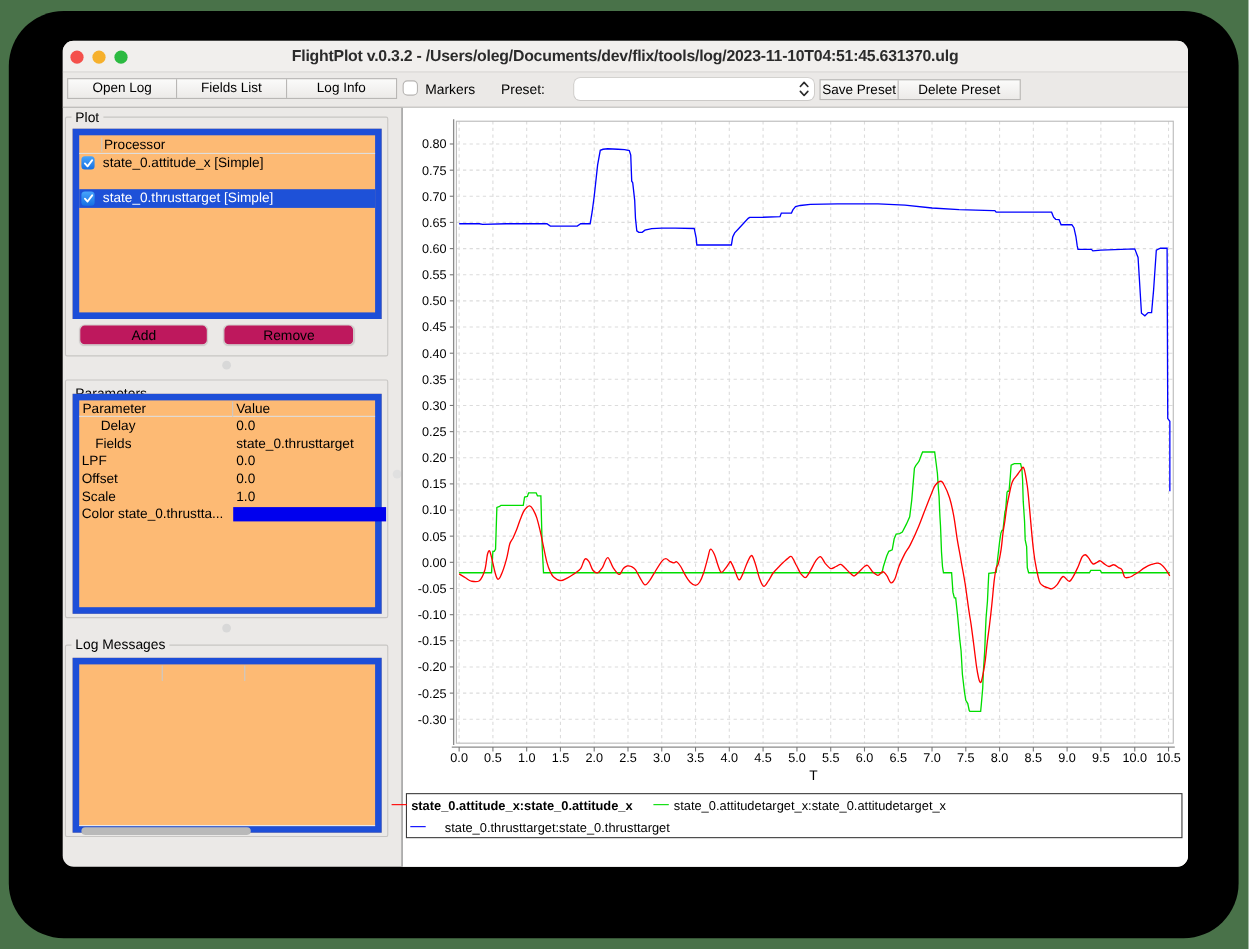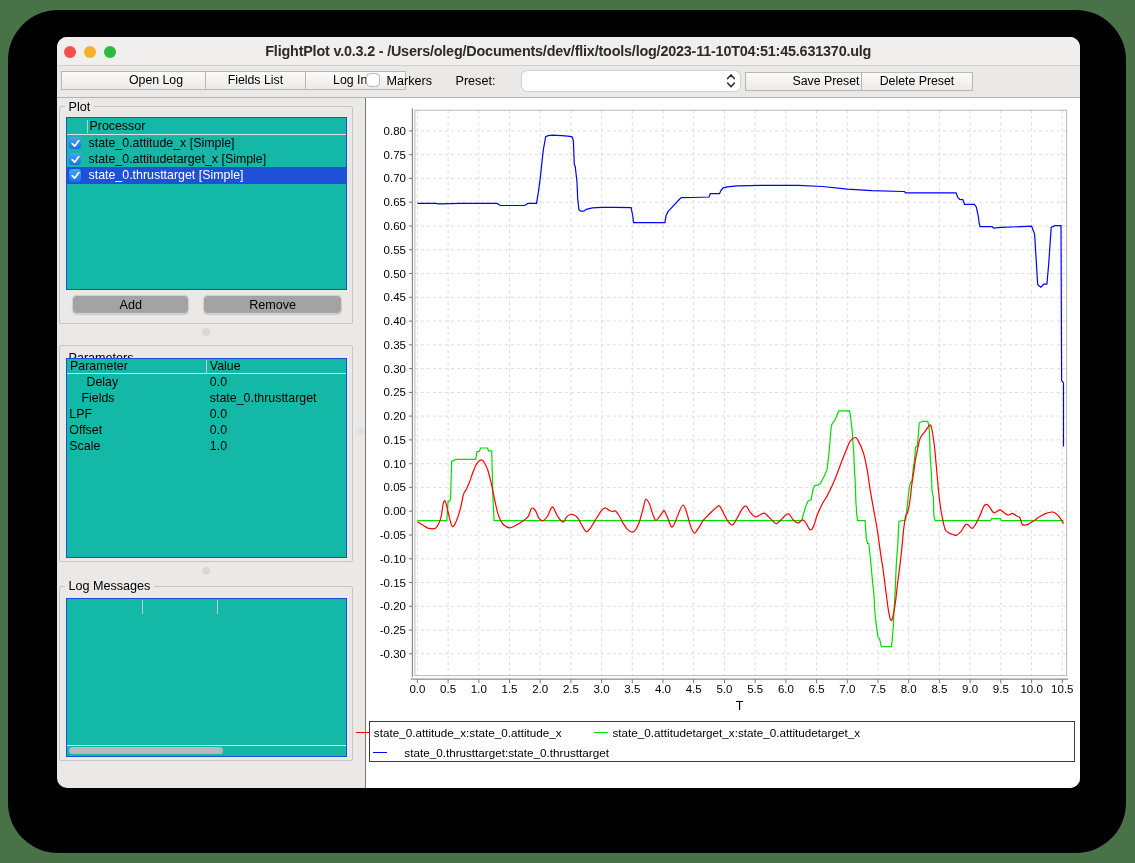--- a/index.html
+++ b/index.html
@@ -3,30 +3,30 @@
 <meta charset="utf-8">
 <style>
 * { margin:0; padding:0; box-sizing:border-box; }
 body { width:1135px; height:863px; background:#497249; font-family:"Liberation Sans", sans-serif; overflow:hidden; position:relative; }
 .shadow { position:absolute; left:8px; top:10px; width:1118px; height:843px; background:#000; border-radius:50px; }
 .win { position:absolute; left:56.5px; top:37.4px; width:1023.5px; height:750.6px; background:#ebe9e7; border-radius:10px; overflow:hidden; }
 .titlebar { position:absolute; left:0; top:0; width:100%; height:28.6px; background:#f1efed; border-bottom:1px solid #d2d0ce; }
 .tl { position:absolute; top:8.8px; width:12px; height:12px; border-radius:50%; }
 .title { position:absolute; top:0; left:0; width:100%; height:28.6px; line-height:29px; text-align:center; font-size:14.4px; font-weight:bold; color:#2b2b2b; letter-spacing:-0.2px; }
 .toolbar { position:absolute; left:0; top:28.6px; width:100%; height:32.4px; background:#ebe9e7; border-bottom:1px solid #b5b3b1; }
-.tbgroup { position:absolute; display:flex; border:1px solid #b9b7b5; background:linear-gradient(#fbfbfa,#eceae8);padding-left:45px; }
+.tbgroup { position:absolute; display:flex; border:1px solid #b9b7b5; background:linear-gradient(#fbfbfa,#eceae8); }
 .tbgroup .seg { width:99.4px; height:17.5px; line-height:17.5px; text-align:center; font-size:12.3px; color:#000; border-right:1px solid #b9b7b5; }
 .tbgroup .seg:last-child { border-right:none; }
 .cb { position:absolute; width:14.5px; height:14.5px; border:1.4px solid #b6b4b2; border-radius:4.5px; background:#fff; }
 .lbl { position:absolute; font-size:12.6px; color:#000; }
 .combo { position:absolute; background:#fff; border-radius:5.5px; box-shadow:0 0 0 0.8px #cccac8; }
 .group { position:absolute; border:1px solid #c8c6c4; border-radius:2px; }
 .gtitle { position:absolute; font-size:12.6px; color:#000; background:#ebe9e7; padding:0 4px; line-height:12px; }
-.tablebox { position:absolute; background:#14b8a6; border:1px solid #1d4ed8;text-decoration:underline; }
-.btn { position:absolute; background:#a3a3a3; border:1px solid #d4d2d0; border-radius:5px; text-align:center; font-size:12.6px; color:#000; box-shadow:0 0.5px 1px rgba(0,0,0,0.15); }
+.tablebox { position:absolute; background:#fdba74; border:6px solid #1d4ed8;text-decoration:underline; }
+.btn { position:absolute; background:#be185d; border:1px solid #d4d2d0; border-radius:5px; text-align:center; font-size:12.6px; color:#000; box-shadow:0 0.5px 1px rgba(0,0,0,0.15); }
 .dot { position:absolute; width:8px; height:8px; border-radius:50%; background:#d8d8d8; }
 .row { position:absolute; font-size:12.4px; color:#000; white-space:nowrap; }
 .chk { position:absolute; width:12.6px; height:12.6px; border-radius:3.2px; background:linear-gradient(#47a5fc,#1670e4); }
 .chk svg { position:absolute; left:0; top:0; }
 .hline { position:absolute; background:#c4c4c4; height:1px; }
 .vline { position:absolute; background:#c4c4c4; width:1px; }
 </style>
 </head>
 <body>
 <div class="shadow"></div>
@@ -66,39 +66,31 @@
       </div>
     <div class="vline" style="left:19.5px; top:2px; height:13px; background:#c9c9c9;"></div>
     <div class="row" style="left:0; top:17.1px; width:100%; height:16.05px; line-height:16.05px;">
         <span class="chk" style="left:1.8px; top:1.6px;">
           <svg width="12.6" height="12.6">
             <path d="M3.2,6.6 l2.4,2.6 4.2,-5.6" fill="none" stroke="#fff" stroke-width="1.7" stroke-linecap="round" stroke-linejoin="round"></path>
           </svg>
         </span>
         <span style="position:absolute; left:21.5px;">state_0.attitude_x [Simple]</span>
       </div>
-    <div class="row" style="left:0; top:33.15px; width:100%; height:16.05px; line-height:16.05px;">
-        <span class="chk" style="left:1.8px; top:1.6px;">
-          <svg width="12.6" height="12.6">
-            <path d="M3.2,6.6 l2.4,2.6 4.2,-5.6" fill="none" stroke="#fff" stroke-width="1.7" stroke-linecap="round" stroke-linejoin="round"></path>
-          </svg>
-        </span>
-        <span style="position:absolute; left:21.5px;">state_0.attitudetarget_x [Simple]</span>
-      </div>
     <div class="row" style="left:0; top:49.2px; width:100%; height:16.45px; line-height:16.45px; background:#1e51d8; color:#fff;">
         <span class="chk" style="left:1.8px; top:1.8px;">
           <svg width="12.6" height="12.6">
             <path d="M3.2,6.6 l2.4,2.6 4.2,-5.6" fill="none" stroke="#fff" stroke-width="1.7" stroke-linecap="round" stroke-linejoin="round"></path>
           </svg>
         </span>
         <span style="position:absolute; left:21.5px;">state_0.thrusttarget [Simple]</span>
       </div>
   </div>
   <div class="btn" style="left:15.7px; top:257.3px; width:117.2px; height:19.3px; line-height:18px;">Add</div>
-  <div class="btn" style="left:146.7px; top:257.3px; width:139px; height:19.3px; line-height:18px;">Remove</div>
+  <div class="btn" style="left:146.7px; top:257.3px; width:119px; height:19.3px; line-height:18px;">Remove</div>
   <div class="dot" style="left:145.5px; top:291.1px;"></div>
 
   <div class="group" style="left:2px; top:308.1px; width:294.5px; height:216.7px;"></div>
   <div class="gtitle" style="left:8px; top:302.4px;margin-top:12px;">Parameters</div>
   <div class="tablebox" style="left:9px; top:320.3px; width:281px; height:200px; font-size:12.4px;">
     <div style="position:absolute; left:0; top:0; width:100%; height:15.6px; border-bottom:1px solid #dedede; line-height:15.6px;">
         <span style="position:absolute; left:3.5px;">Parameter</span>
         <span style="position:absolute; left:143.3px;">Value</span>
       </div>
     <div class="vline" style="left:139.1px; top:1px; height:14px; background:#c9c9c9;"></div>
@@ -114,38 +106,42 @@
         <span style="position:absolute;left:2.8px;">LPF</span>
         <span style="position:absolute;left:143.3px;">0.0</span>
       </div>
     <div class="row" style="left:0; top:63.7px; width:100%; height:16.04px; line-height:16.04px;">
         <span style="position:absolute;left:2.8px;text-align:center;">Offset</span>
         <span style="position:absolute;left:143.3px;">0.0</span>
       </div>
     <div class="row" style="left:0; top:79.8px; width:100%; height:16.04px; line-height:16.04px;">
         <span style="position:absolute;left:2.8px;">Scale</span>
         <span style="position:absolute;left:143.3px;">1.0</span>
+      </div>
+    <div class="row" style="left:0; top:95.8px; width:100%; height:16.04px; line-height:16.04px;">
+        <span style="position:absolute;left:2.8px;">Color state_0.thrustta...</span>
+        <span style="position:absolute; left:140.3px; top:1.2px; width:139.5px; height:13.6px; background:#0000ee;"></span>
       </div>
   </div>
   <div class="dot" style="left:145.5px; top:530.1px;"></div>
 
   <div class="group" style="left:2px; top:548.4px; width:294.5px; height:175.2px;"></div>
   <div class="gtitle" style="left:8px; top:543px;">Log Messages</div>
   <div class="tablebox" style="left:9px; top:560.2px; width:281px; height:159.9px; font-size:12.4px;">
     <div class="vline" style="left:75.6px; top:1px; height:14px; background:#c9c9c9;"></div>
     <div class="vline" style="left:150.1px; top:1px; height:14px; background:#c9c9c9;"></div>
     <div class="hline" style="left:0; top:146.4px; width:100%; background:#e9e9e9;"></div>
     <div style="position:absolute; left:2px; top:148.9px; width:154.5px; height:7px; border-radius:3.5px; background:#b9b9b9;"></div>
   </div>
   <div class="dot" style="left:300px; top:390.1px; background:#e0e0e0;"></div>
 
   <div style="position:absolute; left:308.5px; top:61.1px; width:715px; height:700.9px; background:#fff; border-left:1.2px solid #787878;"></div>
 
   <div style="position:absolute; left:312.6px; top:684.1px; width:706.2px; height:40.5px; background:#fff; border:1px solid #3c3c3c;"></div>
-  <div class="row" style="left:299px; top:688.3px; font-size:11.7px;"><span style="display:inline-block; width:14.3px; height:1.5px; background:#ff0000; vertical-align:3.5px;"></span><span style="margin-left:4px;">state_0.attitude_x:state_0.attitude_x</span></div>
+  <div class="row" style="left:299px; top:688.3px; font-size:11.7px;font-weight:bold;"><span style="display:inline-block; width:14.3px; height:1.5px; background:#ff0000; vertical-align:3.5px;"></span><span style="margin-left:4px;">state_0.attitude_x:state_0.attitude_x</span></div>
   <div class="row" style="left:537.7px; top:688.3px; font-size:11.7px;"><span style="display:inline-block; width:14.3px; height:1.5px; background:#00dd00; vertical-align:3.5px;"></span><span style="margin-left:4px;">state_0.attitudetarget_x:state_0.attitudetarget_x</span></div>
   <div class="row" style="left:316.5px; top:708.3px; font-size:11.7px;"><span style="display:inline-block; width:14.3px; height:1.5px; background:#0000ff; vertical-align:3.5px;"></span><span style="margin-left:17px;">state_0.thrusttarget:state_0.thrusttarget</span></div>
 
 </div>
 <svg style="position:absolute;left:0;top:0" width="1135" height="863" viewBox="0 0 1135 863">
 <g stroke="#dcdcdc" stroke-width="1" stroke-dasharray="3,3">
       <line x1="414.9" y1="130.9" x2="1066.6" y2="130.9"></line>
       <line x1="414.9" y1="154.7" x2="1066.6" y2="154.7"></line>
       <line x1="414.9" y1="178.4" x2="1066.6" y2="178.4"></line>
       <line x1="414.9" y1="202.2" x2="1066.6" y2="202.2"></line>

